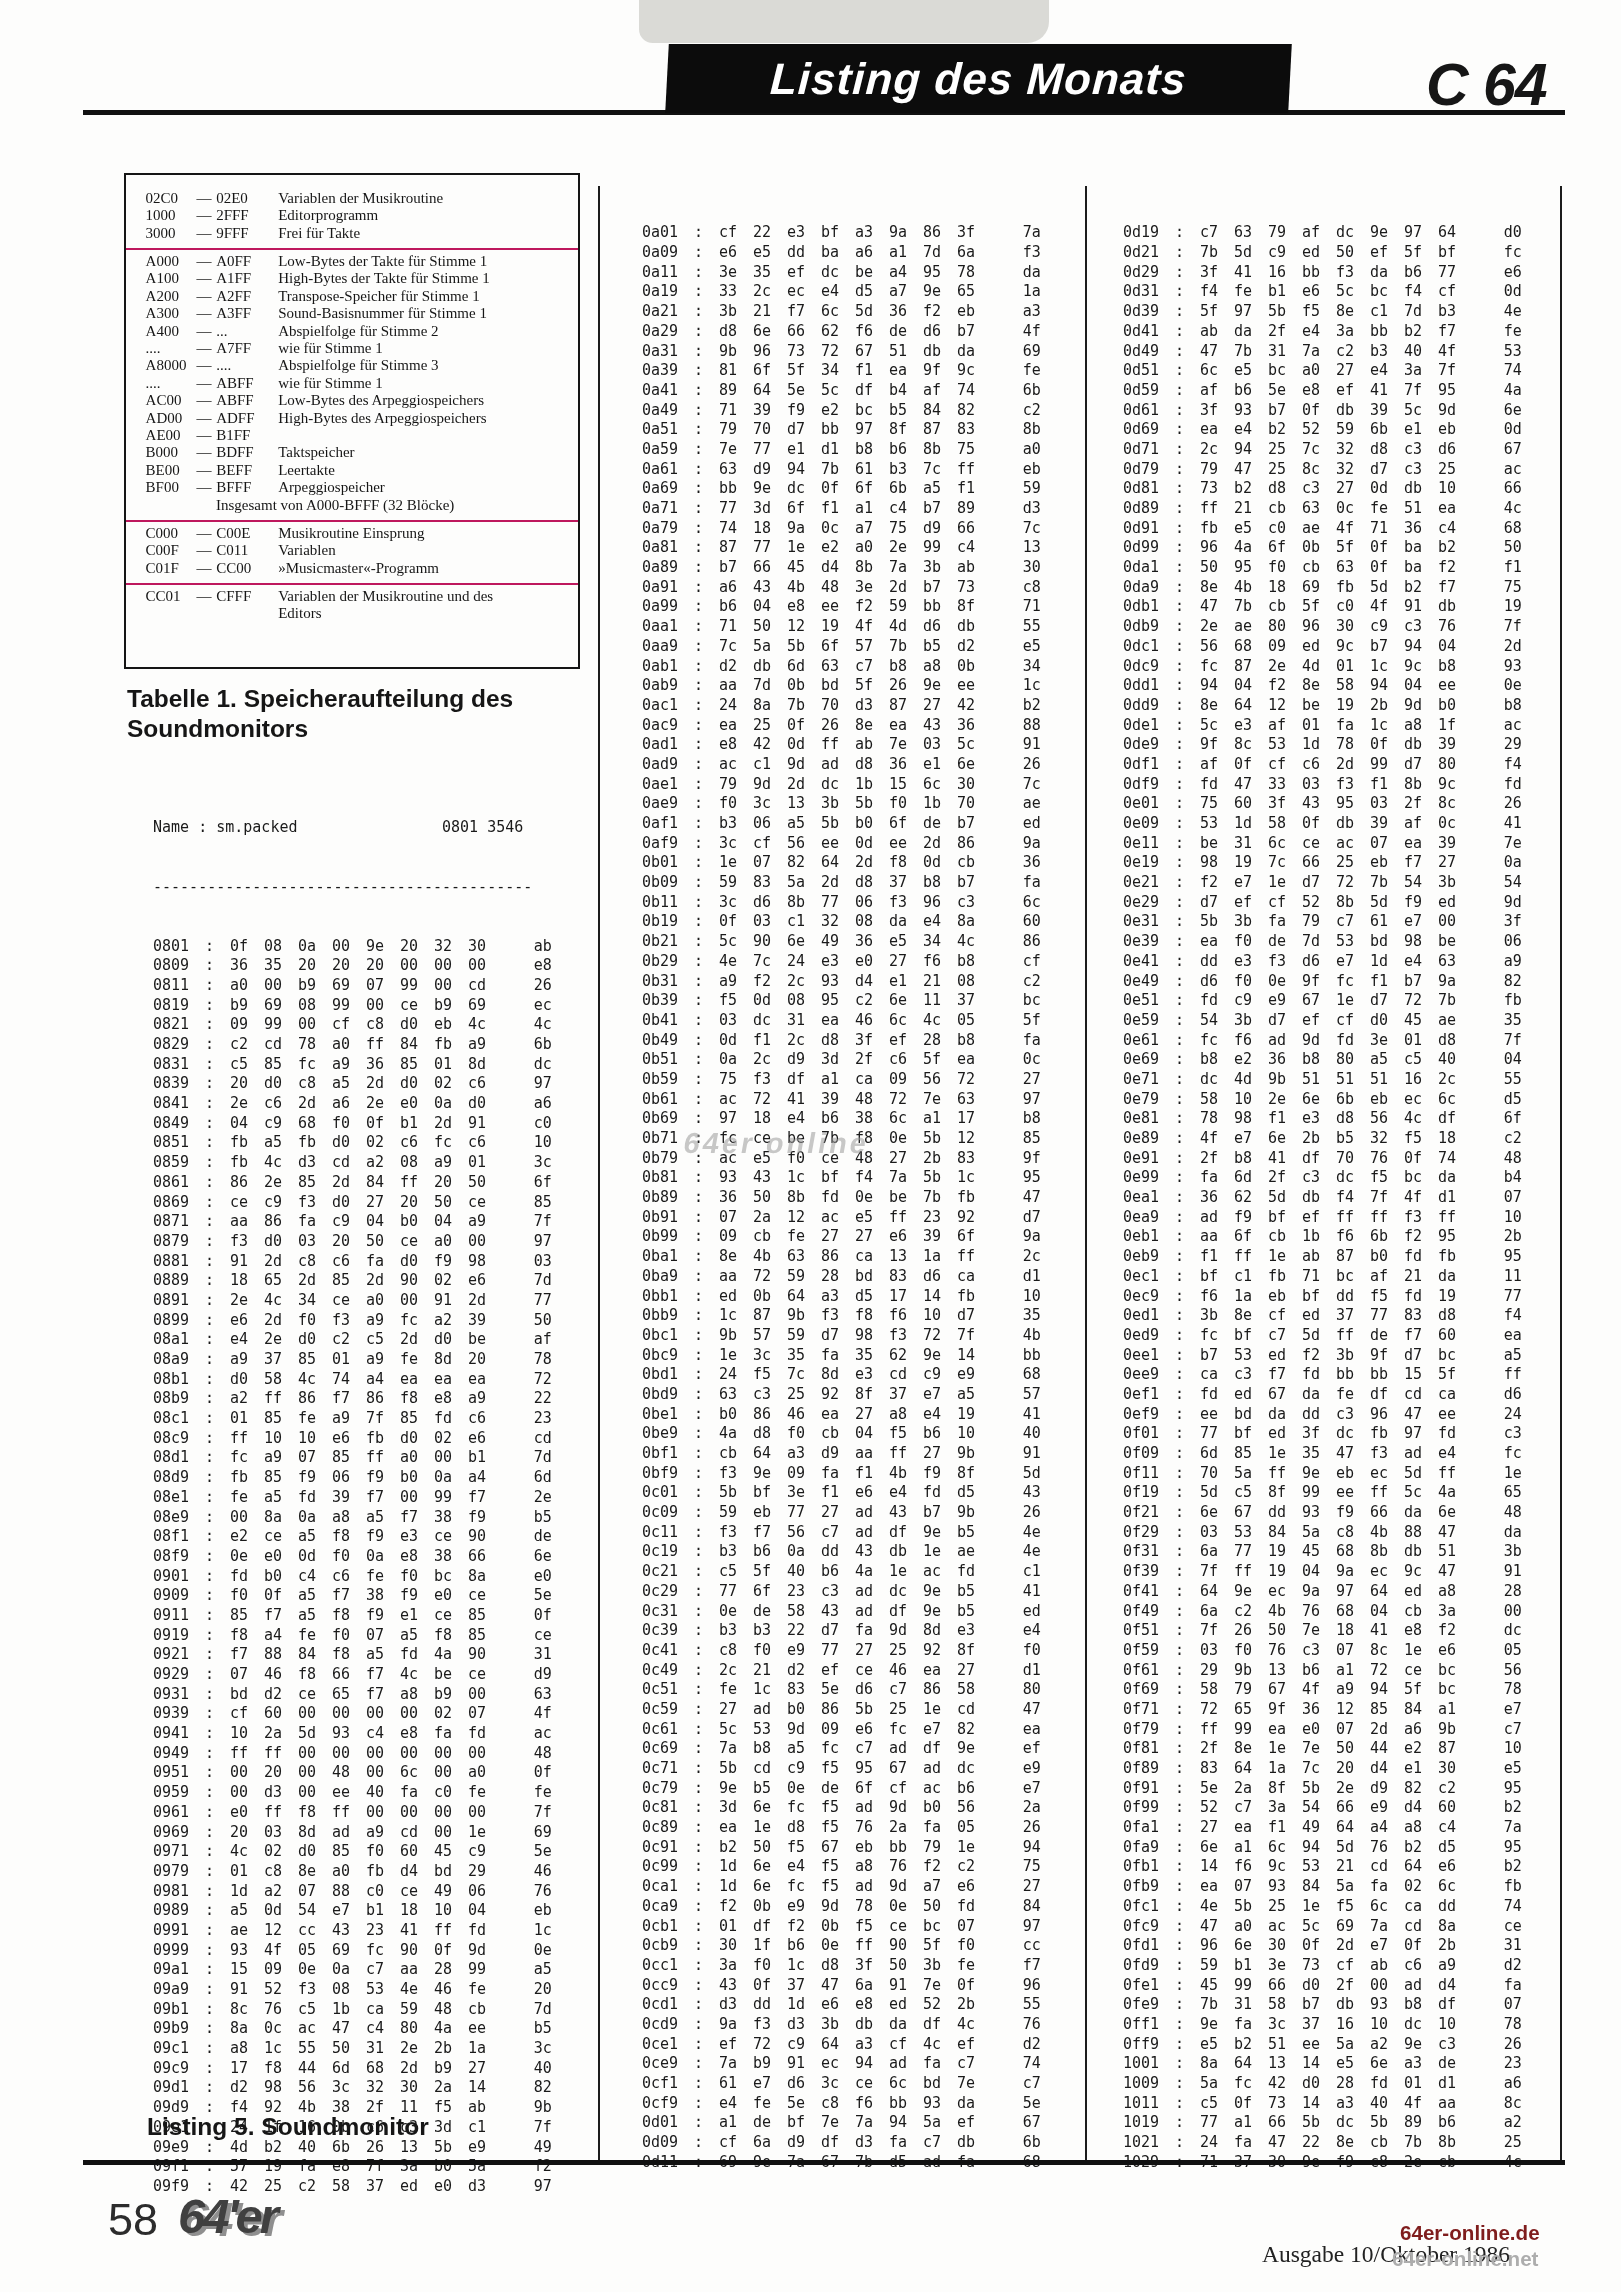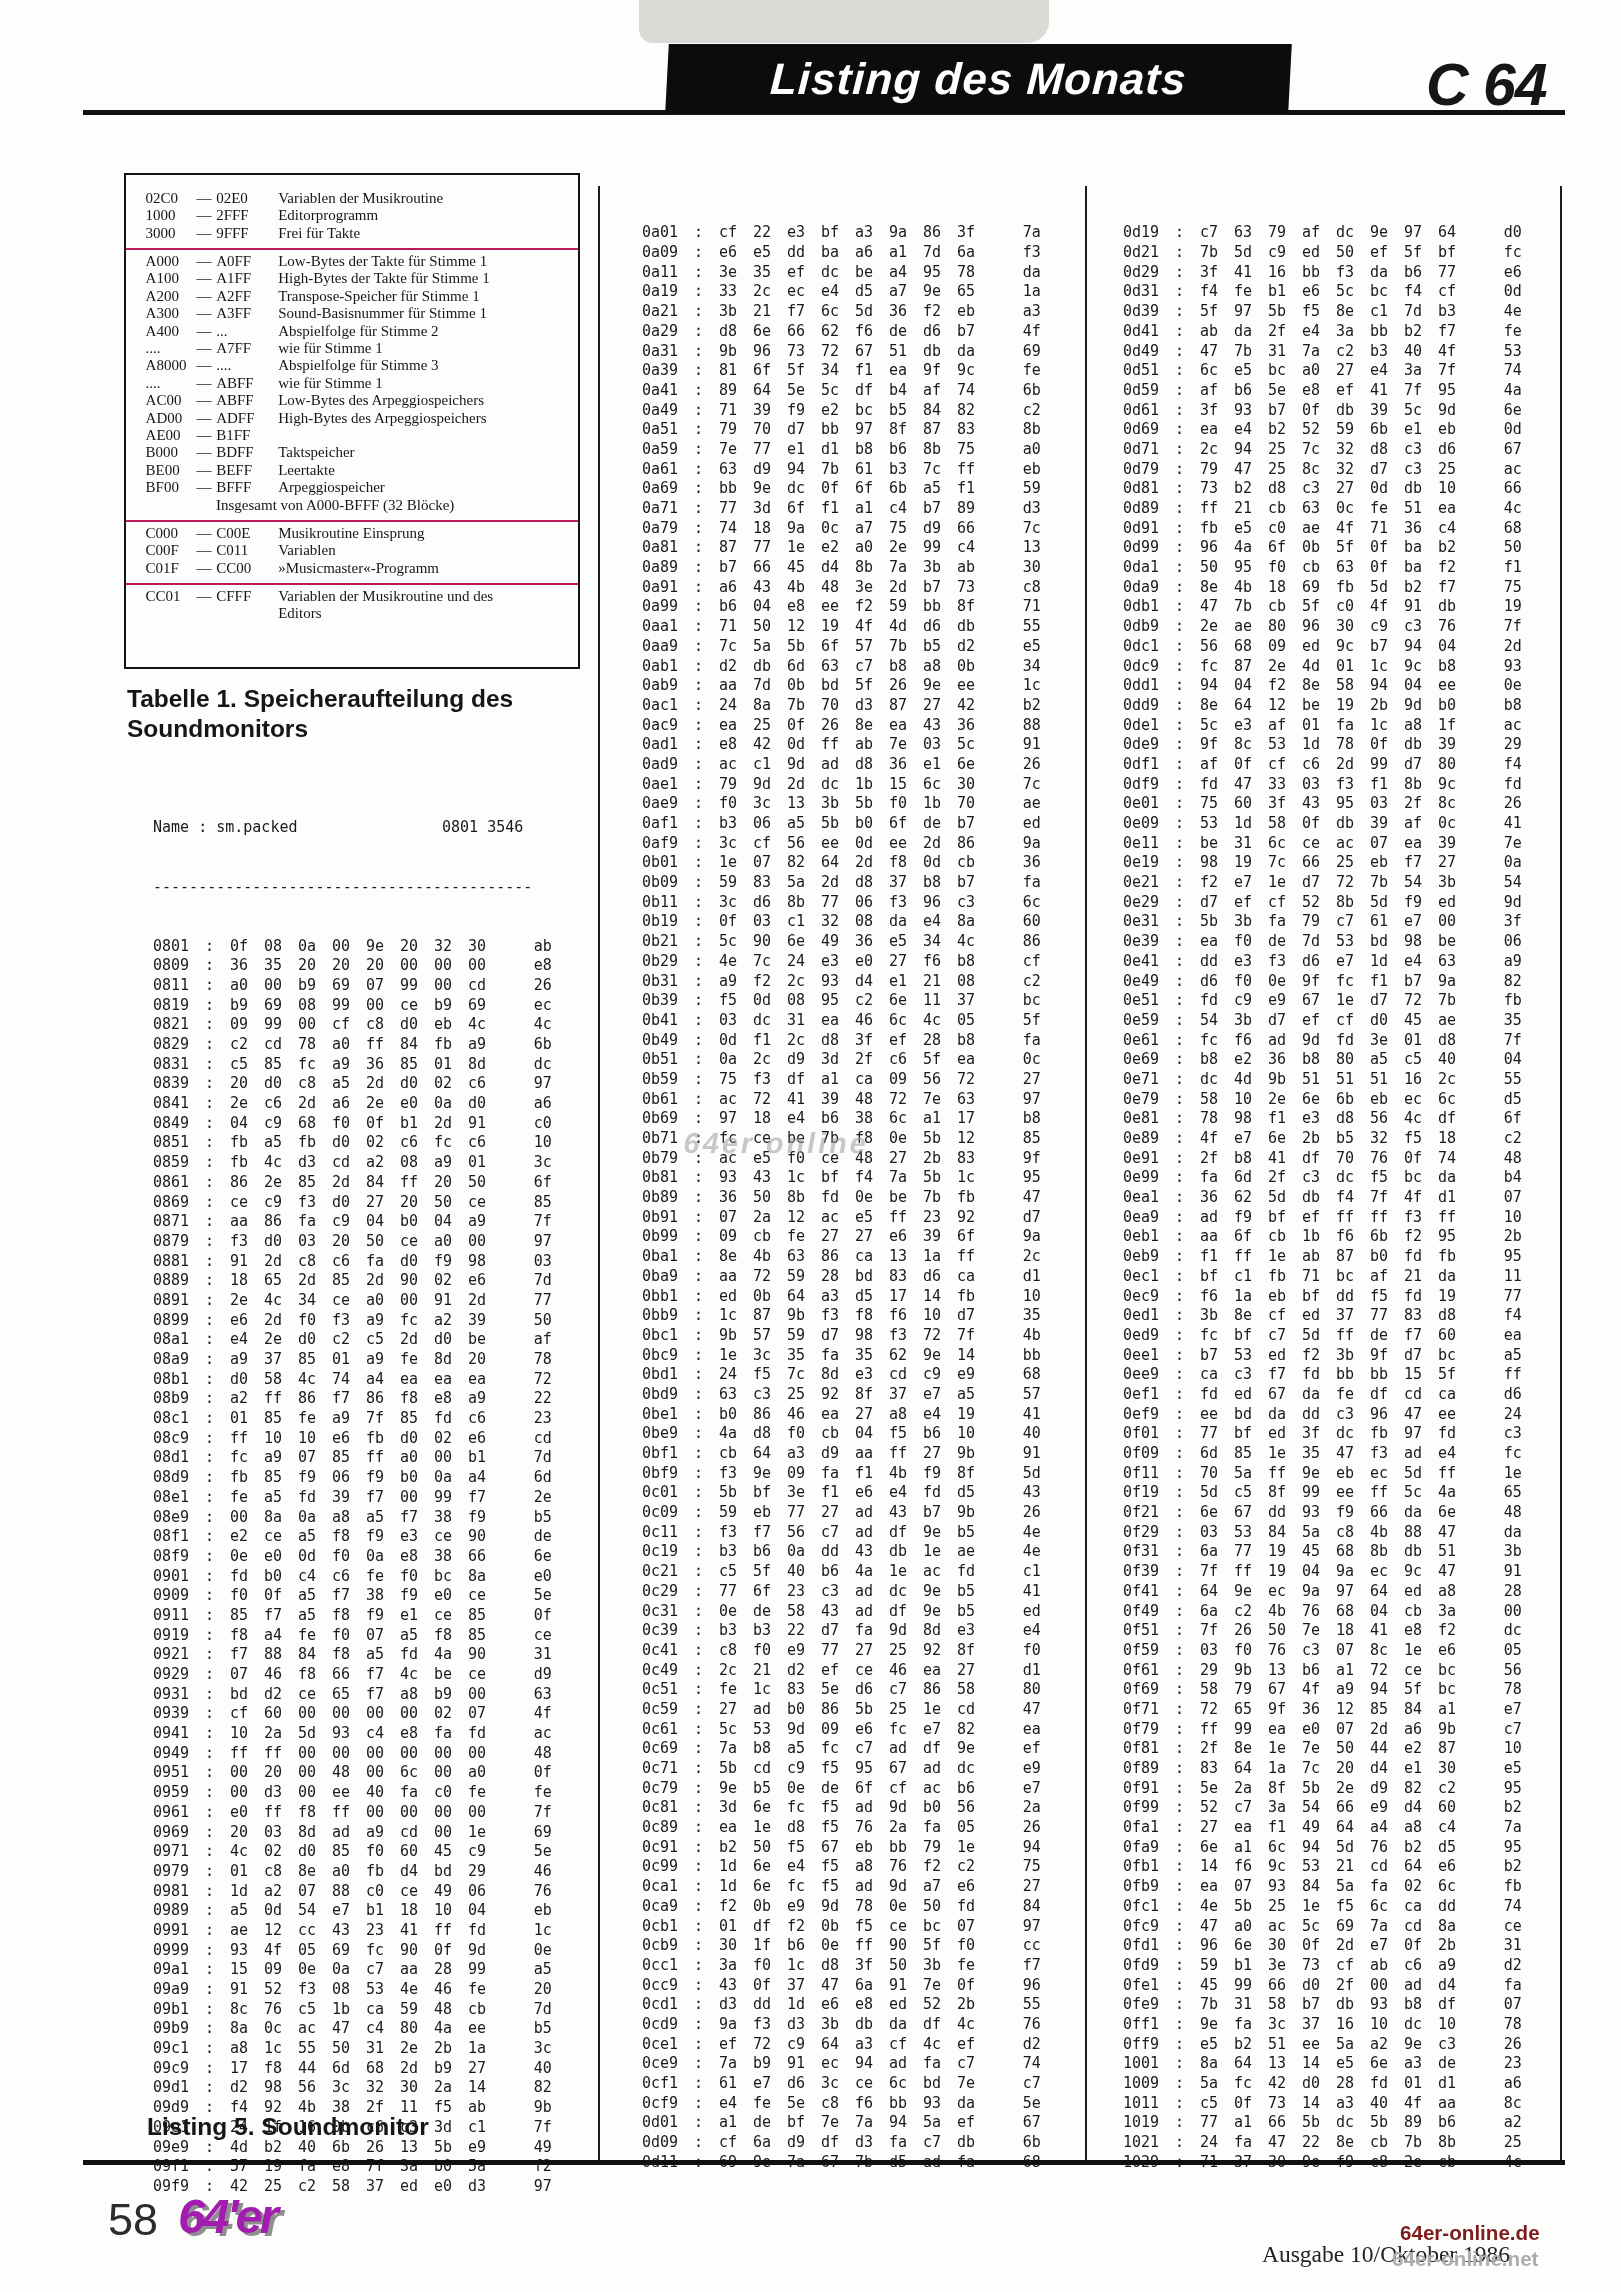--- a/index.html
+++ b/index.html
@@ -44,21 +44,21 @@
   #vdiv1{left:598px;}
   #vdiv2{left:1085px;}
   #vdiv3{left:1560px;}
   .bottom-rule{position:absolute;left:83px;top:2160px;width:1482px;height:4.9px;background:#111;}
 
   .inline-watermark{position:absolute;left:684px;top:1127px;font-weight:bold;font-size:29px;
                     color:#9b9b9b;opacity:.55;transform:skewX(-10deg);letter-spacing:2.9px;}
 
   .page-num{position:absolute;left:108px;top:2194px;font-size:45px;color:#2c2c2c;}
   .logo{position:absolute;left:178px;top:2188px;font-style:italic;font-weight:900;font-size:49px;
-        letter-spacing:-2.9px;color:#a21caf;text-shadow:3.9px 2.9px 0 #8f8f8f;}
+        letter-spacing:-2.9px;color:#404040;text-shadow:3.9px 2.9px 0 #8f8f8f;}
   .issue{position:absolute;left:1262px;top:2196px;font-family:"Liberation Serif",serif;
          font-size:23.5px;color:#222;margin-top:45px;}
   .wm-de{position:absolute;left:1400px;top:2221px;font-weight:bold;font-size:20.6px;color:#7f1d1d;}
   .wm-net{position:absolute;left:1392px;top:2247px;font-weight:bold;font-size:20.6px;color:#adadad;}
 </style>
 </head>
 <body>
 
 <div class="page">
 

